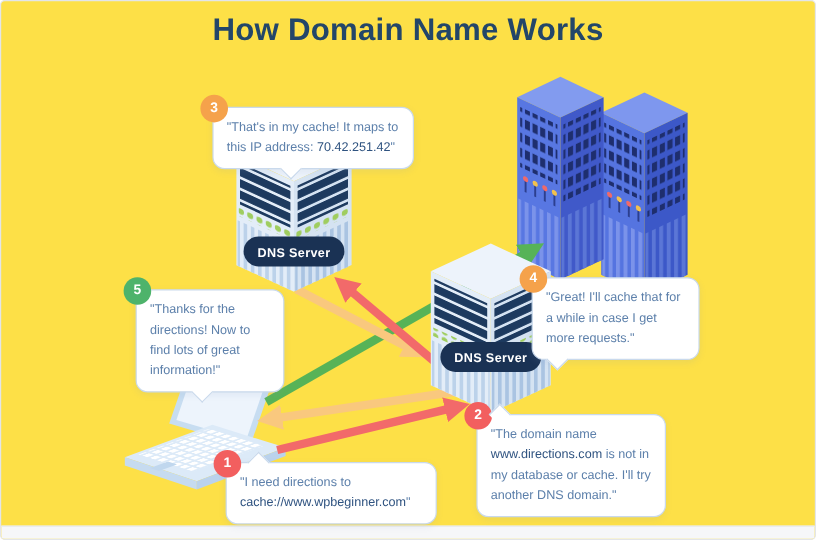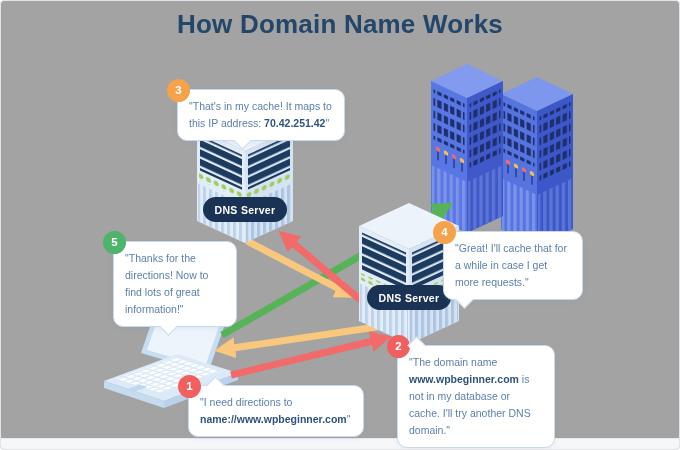--- a/index.html
+++ b/index.html
@@ -1,21 +1,21 @@
 <!DOCTYPE html>
 <html><head>
 <meta charset="utf-8">
 <style>
   html,body{margin:0;padding:0;background:#ffffff;font-family:"Liberation Sans",sans-serif;}
-  .frame{position:relative;width:678px;height:448px;border:1px solid #e3e5e8;border-radius:4px;background:#a3a3a3;overflow:hidden;}
+  .frame{position:relative;width:678px;height:448px;border:1px solid #e3e5e8;border-radius:4px;background:#fde047;overflow:hidden;}
   .title{position:absolute;top:8px;left:0;width:100%;text-align:center;font-size:26px;font-weight:bold;color:#234669;letter-spacing:.2px;}
   svg.scene{position:absolute;left:0;top:0;}
   .bubble{position:absolute;background:#ffffff;border:1.5px solid #c9d9ec;border-radius:10px;padding:8px 11px;
           font-size:10.5px;line-height:1.62;color:#5d80ab;box-shadow:0 2px 5px rgba(120,150,190,.12);box-sizing:border-box;z-index:3;}
-  .bubble .bold{font-weight:bold;color:#2f5380;}
+  .bubble .bold{font-weight:normal;color:#2f5380;}
   .tail{position:absolute;width:12px;height:12px;background:#ffffff;border:0 solid #c9d9ec;transform:rotate(45deg);}
   .tail.down{bottom:-7px;border-width:0 1.5px 1.5px 0;}
   .tail.up{top:-7px;border-width:1.5px 0 0 1.5px;}
   .badge{position:absolute;top:-11px;left:-11px;width:23px;height:23px;border-radius:50%;color:#fff;
          font-size:11.5px;font-weight:bold;display:flex;align-items:center;justify-content:center;}
   .badge.orange{background:#f5a24b;}
   .badge.green{background:#4eb36b;}
   .badge.red{background:#f25f5f;}
   .footer-strip{position:absolute;left:0;right:0;top:437px;height:12px;background:#f6f7f9;border-top:1px solid #e7e9eb;}
 </style>
@@ -175,23 +175,23 @@
 
   <div class="bubble" style="left:112px;top:240px;width:124px">
     <span class="badge green">5</span>
     <span class="tail down" style="left:48px"></span>
     <span>"Thanks for the directions! Now to find lots of great information!"</span>
   </div>
 
   <div class="bubble" style="left:187px;top:384px;width:176px">
     <span class="badge red">1</span>
     <span class="tail up" style="left:20px"></span>
-    <span><span>"I need directions to </span><span class="bold">name://www.wpbeginner.com</span><span>"</span></span>
+    <span><span>"I need directions to </span><span class="bold">cache://www.wpbeginner.com</span><span>"</span></span>
   </div>
 
   <div class="bubble" style="left:396px;top:344px;width:158px">
     <span class="badge red">2</span>
     <span class="tail up" style="left:12px"></span>
-    <span><span>"The domain name </span><span class="bold">www.wpbeginner.com</span><span> is not in my database or cache. I'll try another DNS domain."</span></span>
+    <span><span>"The domain name </span><span class="bold">www.directions.com</span><span> is not in my database or cache. I'll try another DNS domain."</span></span>
   </div>
 
   <div class="footer-strip"></div>
 </div>
 
 </body></html>

